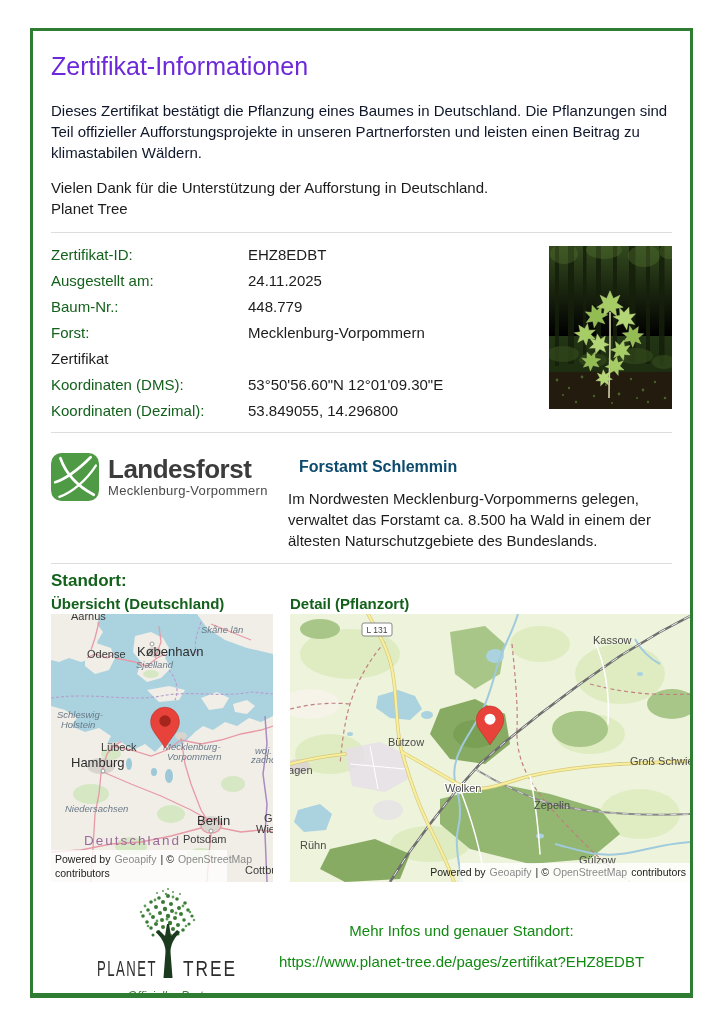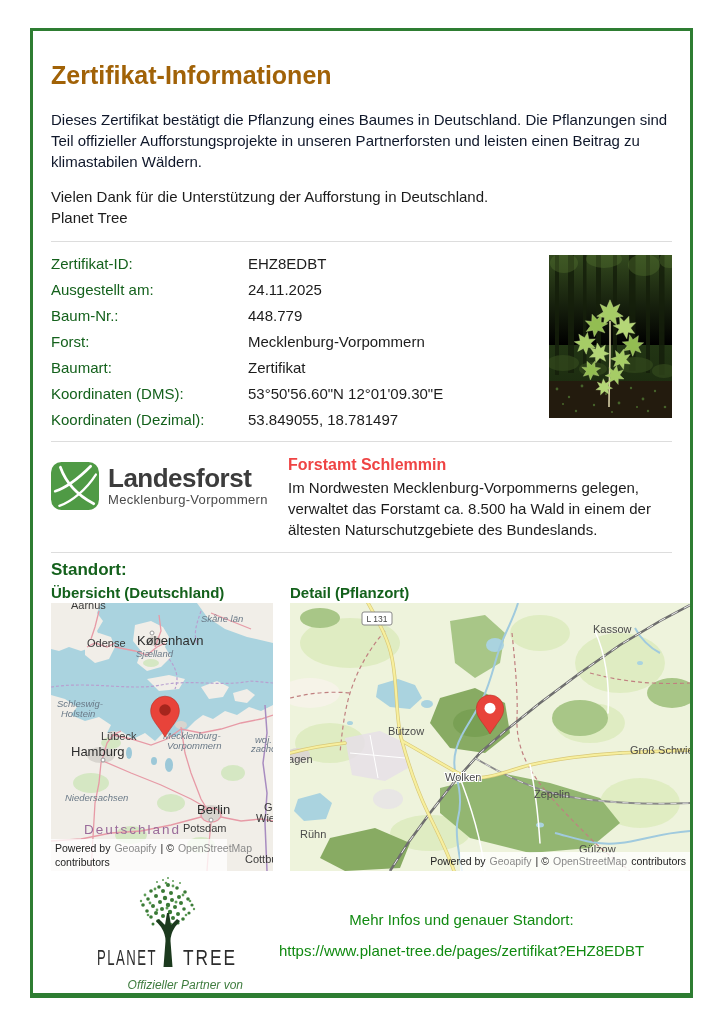--- a/index.html
+++ b/index.html
@@ -1,34 +1,34 @@
 <!DOCTYPE html>
 <html><head>
 <meta charset="utf-8">
 <style>
   html,body{margin:0;padding:0;background:#fff;}
   body{width:723px;height:1024px;font-family:"Liberation Sans",sans-serif;overflow:hidden;}
   .card{position:absolute;left:30px;top:28px;width:657px;height:950px;
         border:3px solid #2e7d32;border-bottom-width:5px;background:#fff;overflow:hidden;padding-top:12px;box-sizing:content-box;}
-  h1.title{margin:16px 18px;font-size:25px;line-height:32px;font-weight:bold;color:#a16207;}
+  h1.title{margin:7px 18px;font-size:25px;line-height:32px;font-weight:normal;color:#6d28d9;}
   p.body-text{margin:18px 18px 0;font-size:15px;line-height:21px;color:#0f172a;}
   p.thanks{margin:14px 18px 0;font-size:15px;line-height:21px;color:#1c1c1c;}
   hr.divider{border:none;border-top:1px solid #ddd;margin:13px 18px 0;}
   .cert-section{position:relative;padding:9px 18px 2px;height:184px;}
   .cert-row{display:flex;line-height:26px;font-size:15px;}
   .cert-label{width:197px;flex:0 0 197px;font-weight:normal;color:#14611c;}
   .cert-value{color:#1c1c1c;}
   .photo{position:absolute;right:18px;top:13px;width:123px;height:163px;}
   .partner{display:flex;padding:12px 18px 10px;}
   .partner-left{flex:0 0 237px;display:flex;align-items:center;margin-top:4px;height:56px;}
   .lf-text{margin-left:9px;}
   .lf-name{font-size:26px;line-height:27px;font-weight:bold;color:#3c3c3c;letter-spacing:-0.5px;}
   .lf-region{font-size:13px;color:#4a4a4a;letter-spacing:0.3px;}
   .partner-right{flex:1;}
-  .partner-heading{font-size:16px;line-height:21px;font-weight:bold;color:#ef4444;margin:0;}
+  .partner-heading{font-size:16px;line-height:21px;font-weight:bold;color:#0c4a6e;margin:11px;}
   .partner-desc{font-size:15px;line-height:21px;color:#1c1c1c;margin:2px 0 0;}
   .standort{padding:6px 18px 0 18px;}
   .standort-heading{margin:0;font-size:17px;line-height:22px;font-weight:bold;color:#14611c;}
   .map-cols{display:flex;gap:17px;margin-top:2px;}
   .map-col-left{flex:0 0 222px;}
   .map-col-right{flex:0 0 400px;}
   .map-title{font-size:15px;line-height:19px;font-weight:bold;color:#14611c;margin:0 0 1px;}
   .map-frame{display:block;}
   .footer{display:flex;padding:6px 0 0 30px;}
   .footer-logo-block{flex:0 0 180px;text-align:right;}
@@ -69,30 +69,29 @@
     </div>
     <div class="cert-row">
       <span class="cert-label">Baum-Nr.:</span>
       <span class="cert-value">448.779</span>
     </div>
     <div class="cert-row">
       <span class="cert-label">Forst:</span>
       <span class="cert-value">Mecklenburg-Vorpommern</span>
     </div>
     <div class="cert-row">
-      <span class="cert-label">Baumart:</span>
       <span class="cert-value">Zertifikat</span>
     </div>
     <div class="cert-row">
       <span class="cert-label">Koordinaten (DMS):</span>
       <span class="cert-value">53°50'56.60"N 12°01'09.30"E</span>
     </div>
     <div class="cert-row">
       <span class="cert-label">Koordinaten (Dezimal):</span>
-      <span class="cert-value">53.849055, 18.781497</span>
+      <span class="cert-value">53.849055, 14.296800</span>
     </div>
 
     <svg class="photo" viewBox="0 0 123 163" xmlns="http://www.w3.org/2000/svg">
       <defs>
         <linearGradient id="fbg" x1="0" y1="0" x2="0" y2="1">
           <stop offset="0" stop-color="#33491e"></stop>
             <stop offset="0.55" stop-color="#22351"></stop>
             <stop offset="0.55" stop-color="#223514"></stop>
             <stop offset="1" stop-color="#18250d"></stop>
         </linearGradient>

